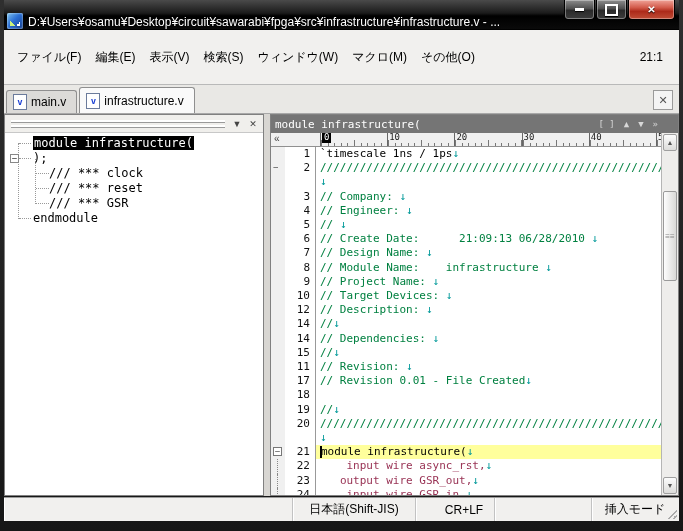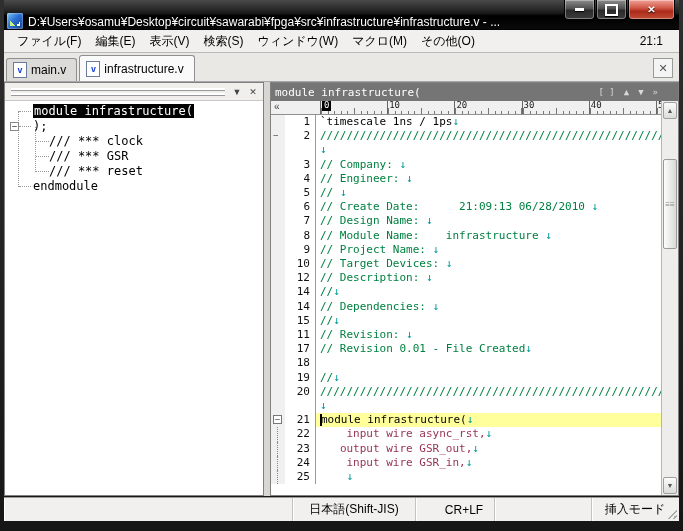--- a/index.html
+++ b/index.html
@@ -21,21 +21,21 @@
   .winbtn{height:19px;border:1px solid #000;border-top:none;display:flex;align-items:center;justify-content:center;
     border-radius:0 0 4px 4px;margin-left:1px;color:#fff;font-size:10px;font-weight:bold;
     background:linear-gradient(#8e8e8e 0%,#4f4f4f 45%,#2a2a2a 55%,#3c3c3c 100%);
     box-shadow:inset 0 0 0 1px rgba(255,255,255,.35);text-shadow:0 1px 1px #000;}
   .winbtn.min,.winbtn.max{width:29px;}
   .winbtn.close{width:45px;background:linear-gradient(#f0a398 0%,#d25a4a 40%,#ad2a1a 60%,#c04d36 100%);}
   .glyph-min{display:block;width:9px;height:3px;background:#fff;box-shadow:0 1px 1px #000;}
   .glyph-max{display:block;width:9px;height:8px;border:2px solid #fff;box-shadow:0 1px 1px #000;}
   
   .menubar{height:22px;flex:0 0 22px;background:#f1f0ee;border-bottom:1px solid #b9b9b9;
-    display:flex;align-items:center;font-size:12px;color:#000;padding:0 6px;}
+    display:flex;align-items:center;font-size:12px;color:#000;padding:16px 6px;}
   .menu-item{padding:2px 7px;white-space:nowrap;}
   .menu-caret{margin-left:auto;padding-right:10px;font-size:12px;}
   
   .tabbar{height:28px;flex:0 0 28px;background:#e9e8e5;display:flex;align-items:flex-end;position:relative;
     border-bottom:1px solid #a8a8a8;}
   .tab{display:flex;align-items:center;gap:4px;height:22px;padding:0 10px 0 6px;margin-left:2px;
     border:1px solid #8f8f8f;border-bottom:none;border-radius:3px 3px 0 0;background:#dcdbd8;font-size:12px;}
   .tab.active{background:#fafafa;height:25px;position:relative;z-index:2;}
   .vicon{width:12px;height:14px;background:#fff;border:1px solid #6b7b9b;font:bold 9px "DejaVu Sans Mono",monospace;
     color:#1a3fd4;display:flex;align-items:center;justify-content:center;}
@@ -205,26 +205,26 @@
             <span class="t-label">);</span>
           </div>
 
           <div class="t-item lvl1">
             
             <span class="t-label">/// *** clock</span>
           </div>
 
           <div class="t-item lvl1">
             
-            <span class="t-label">/// *** GSR</span>
+            <span class="t-label">/// *** reset</span>
           </div>
 
           <div class="t-item lvl1">
             
-            <span class="t-label">/// *** reset</span>
+            <span class="t-label">/// *** GSR</span>
           </div>
 
           <div class="t-item">
             
             <span class="t-label">endmodule</span>
           </div>
 
       </div>
     </div>
 

